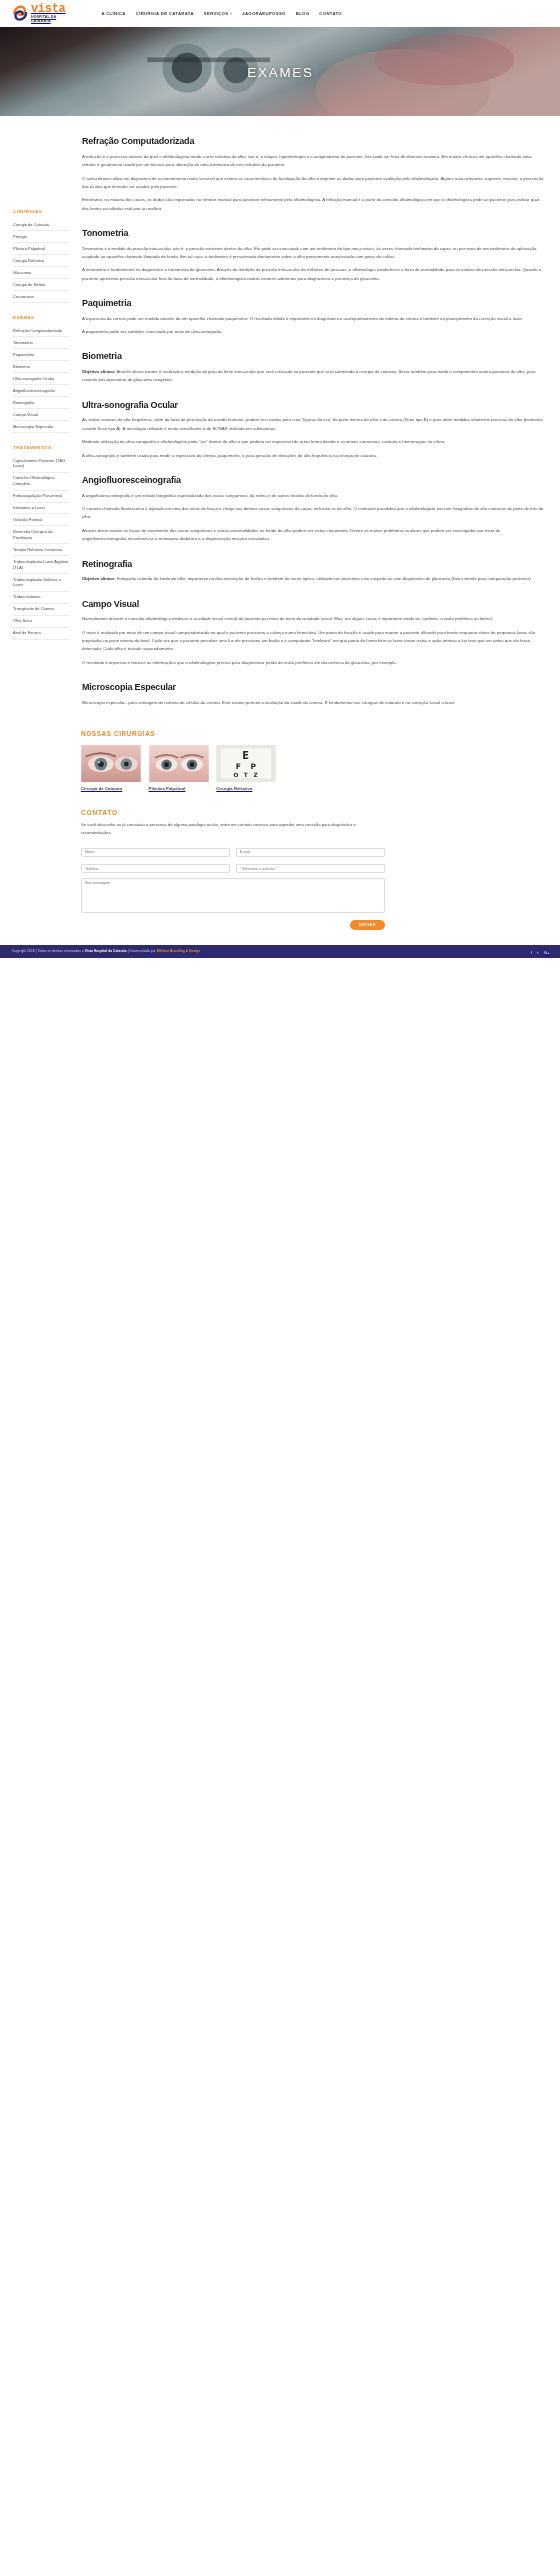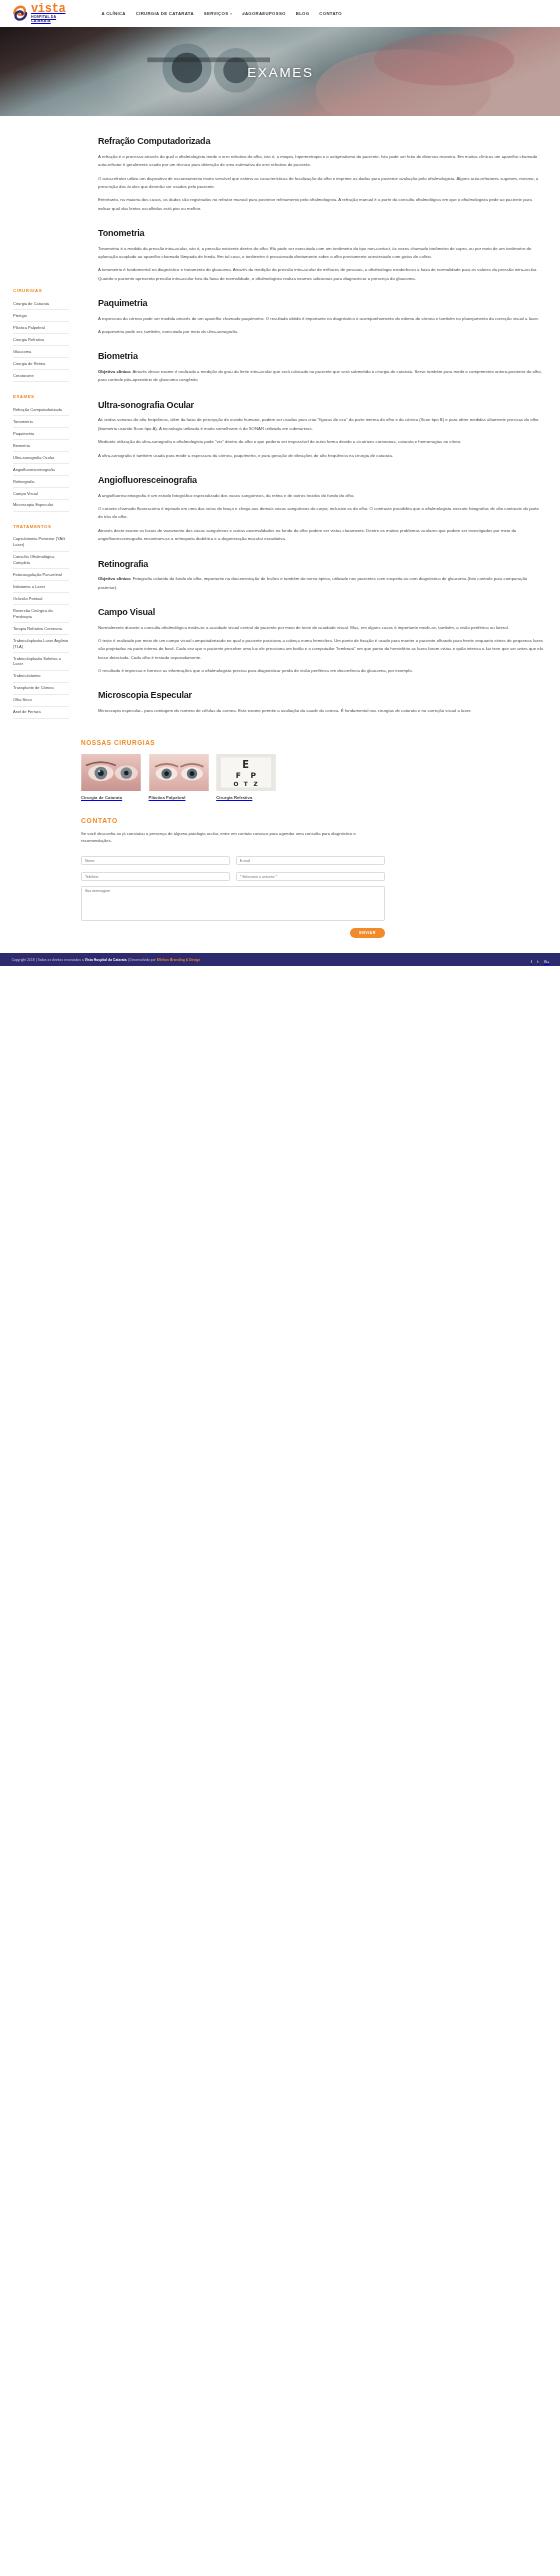--- a/index.html
+++ b/index.html
@@ -27,21 +27,21 @@
   
   .hero{position:relative;height:89px;overflow:hidden;background:#2b2024;}
   .hero-bg{position:absolute;inset:0;}
   .hero-title{
     position:absolute;left:0;right:0;top:50%;transform:translateY(-50%);
     text-align:center;color:#fff;font-size:13.4px;font-weight:300;letter-spacing:1.8px;
     font-family:"Liberation Sans",sans-serif;
     text-shadow:0 0.6px 3.5px rgba(0,0,0,.45);
   }
   
-  .wrap{display:flex;padding:20px 13px 0 13px;gap:16px;align-items:flex-end;}
+  .wrap{display:flex;padding:20px 13px 0 13px;gap:0;align-items:center;}
   .sidebar{width:56px;flex:0 0 56px;padding-top:2.3px;}
   .content{flex:1;padding-left:13px;padding-right:3.5px;}
   
   .side-group{margin-bottom:11.7px;}
   .side-head{
     font-size:4.4px;font-weight:bold;color:#f08a2a;letter-spacing:0.5px;
     margin-bottom:5.3px;
   }
   .side-list{list-style:none;}
   .side-list li{border-bottom:0.6px solid #eceaea;}

